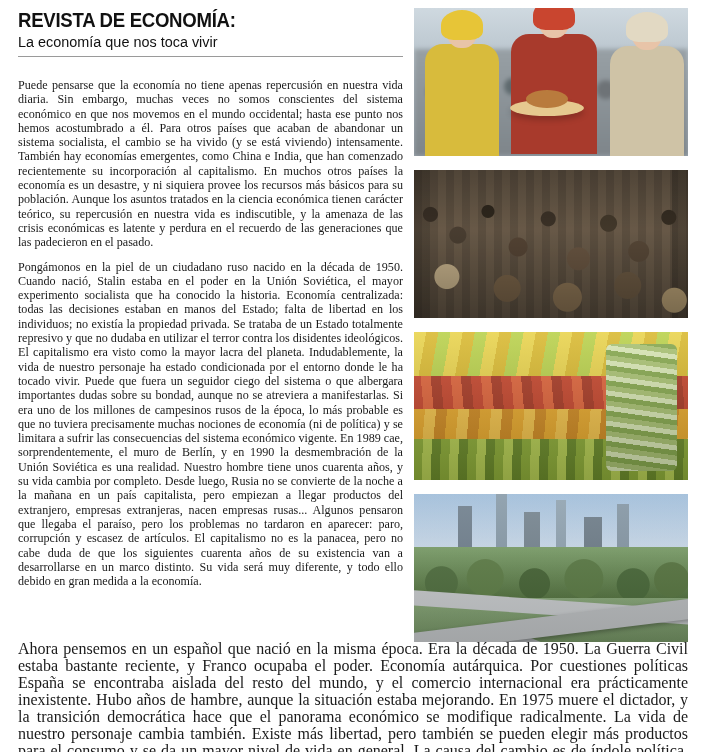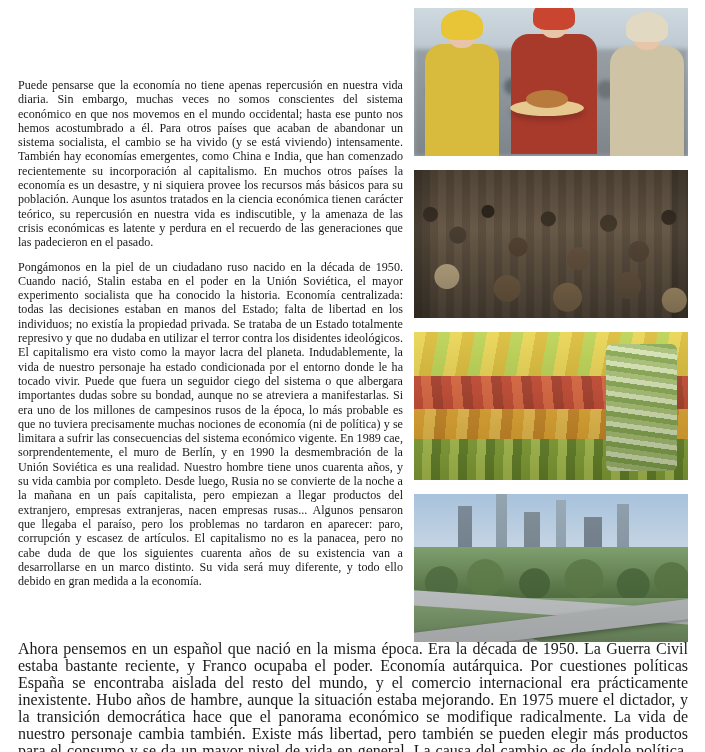--- a/index.html
+++ b/index.html
@@ -189,20 +189,27 @@
     background:#c6c9cb; transform: rotate(4deg); }
   .ph4 .ramp { position:absolute; left:30%; bottom:2%; width:50%; height:14px;
     background:#aeb2b5; transform: rotate(22deg); transform-origin:left bottom; }
   .ph4 .haze { position:absolute; inset:0; background: linear-gradient(rgba(255,255,255,.1), rgba(0,0,0,.12)); }
 </style>
 </head>
 <body>
 
 <div class="page">
 
+  <div class="col-left" style="top:10px;height:68px;">
+    <div class="title-block">
+      <h1 class="main-title">REVISTA DE ECONOMÍA:</h1>
+      <div class="sub-title">La economía que nos toca vivir</div>
+      <div class="rule"></div>
+    </div>
+  </div>
 
   <div class="col-left">
     <p class="body">Puede pensarse que la economía no tiene apenas repercusión en nuestra vida diaria. Sin embargo, muchas veces no somos conscientes del sistema económico en que nos movemos en el mundo occidental; hasta ese punto nos hemos acostumbrado a él. Para otros países que acaban de abandonar un sistema socialista, el cambio se ha vivido (y se está viviendo) intensamente. También hay economías emergentes, como China e India, que han comenzado recientemente su incorporación al capitalismo. En muchos otros países la economía es un desastre, y ni siquiera provee los recursos más básicos para su población. Aunque los asuntos tratados en la ciencia económica tienen carácter teórico, su repercusión en nuestra vida es indiscutible, y la amenaza de las crisis económicas es latente y perdura en el recuerdo de las generaciones que las padecieron en el pasado.</p>
     <p class="body">Pongámonos en la piel de un ciudadano ruso nacido en la década de 1950. Cuando nació, Stalin estaba en el poder en la Unión Soviética, el mayor experimento socialista que ha conocido la historia. Economía centralizada: todas las decisiones estaban en manos del Estado; falta de libertad en los individuos; no existía la propiedad privada. Se trataba de un Estado totalmente represivo y que no dudaba en utilizar el terror contra los disidentes ideológicos. El capitalismo era visto como la mayor lacra del planeta. Indudablemente, la vida de nuestro personaje ha estado condicionada por el entorno donde le ha tocado vivir. Puede que fuera un seguidor ciego del sistema o que albergara importantes dudas sobre su bondad, aunque no se atreviera a manifestarlas. Si era uno de los millones de campesinos rusos de la época, lo más probable es que no tuviera precisamente muchas nociones de economía (ni de política) y se limitara a sufrir las consecuencias del sistema económico vigente. En 1989 cae, sorprendentemente, el muro de Berlín, y en 1990 la desmembración de la Unión Soviética es una realidad. Nuestro hombre tiene unos cuarenta años, y su vida cambia por completo. Desde luego, Rusia no se convierte de la noche a la mañana en un país capitalista, pero empiezan a llegar productos del extranjero, empresas extranjeras, nacen empresas rusas... Algunos pensaron que llegaba el paraíso, pero los problemas no tardaron en aparecer: paro, corrupción y escasez de artículos. El capitalismo no es la panacea, pero no cabe duda de que los siguientes cuarenta años de su existencia van a desarrollarse en un marco distinto. Su vida será muy diferente, y todo ello debido en gran medida a la economía.</p>
   </div>
 
   <div class="photos">
 
     <div class="photo ph1">
       <div class="sky"></div>

